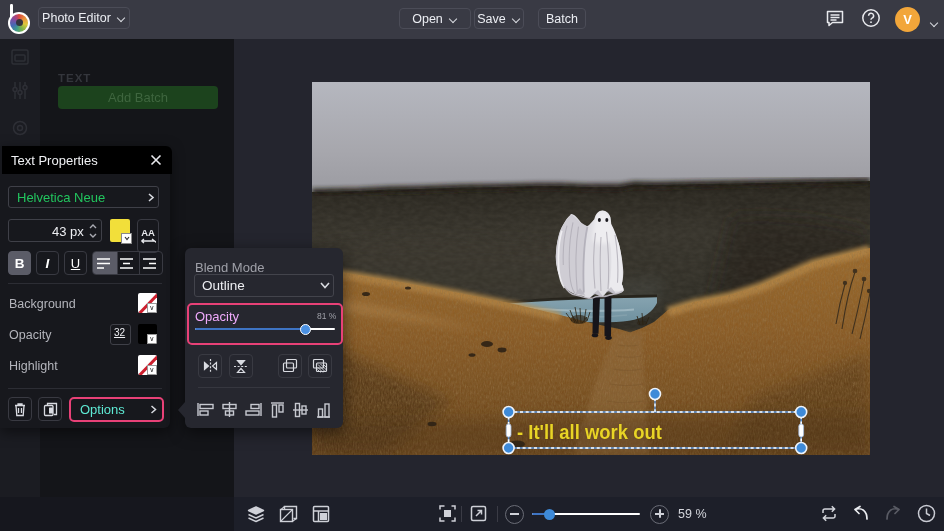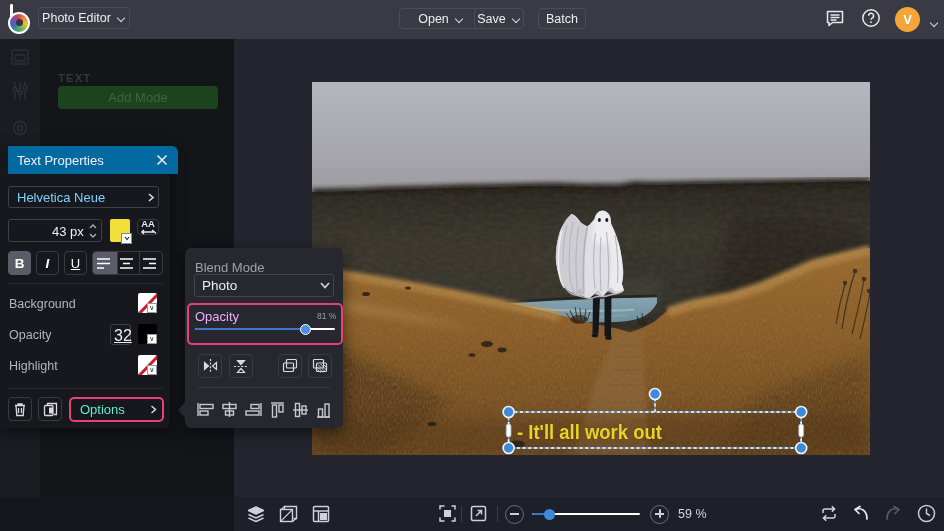--- a/index.html
+++ b/index.html
@@ -12,21 +12,21 @@
   .chev:before{content:"";position:absolute;left:0;top:1px;width:5px;height:5px;border-right:1.6px solid #d8dae0;border-bottom:1.6px solid #d8dae0;transform:rotate(45deg);}
   
   #sidebar{position:absolute;left:0;top:39px;width:40px;height:458px;background:#1b1c22;}
   #textpanel{position:absolute;left:40px;top:39px;width:194px;height:458px;background:#141519;}
   #canvas{position:absolute;left:234px;top:39px;width:710px;height:458px;background:#24252e;}
   
   #bottombar{position:absolute;left:0;top:497px;width:944px;height:34px;background:#1d1f29;}
   #bottombar .dimleft{position:absolute;left:0;top:0;width:234px;height:34px;background:#16171e;}
   
   #tprops{position:absolute;left:0;top:146px;width:170px;height:282px;background:#17181d;border-radius:0 6px 6px 0;box-shadow:0 4px 14px rgba(0,0,0,.5);}
-  #tprops .hdr{position:absolute;left:8px;top:0;width:170px;height:28px;background:#0369a1;border-radius:0 6px 0 0;}
+  #tprops .hdr{position:absolute;left:2px;top:0;width:170px;height:28px;background:#000000;border-radius:0 6px 0 0;}
   #tprops .hdr .ttl{position:absolute;left:9px;top:7px;font-size:13px;color:#f0f1f4;}
   .inp{position:absolute;box-sizing:border-box;border:1px solid #3f4048;border-radius:3px;background:transparent;}
   .lbl{position:absolute;font-size:12.5px;color:#b4b5bc;}
   .divline{position:absolute;left:8px;width:154px;height:1px;background:#2c2d34;}
   .togbtn{position:absolute;box-sizing:border-box;border:1px solid #393a42;border-radius:4px;background:transparent;display:flex;align-items:center;justify-content:center;}
   .togbtn.on{background:#5b5c67;border-color:#5b5c67;}
   
   #blend{position:absolute;left:185px;top:248px;width:158px;height:180px;background:#26272f;border-radius:6px;box-shadow:0 4px 16px rgba(0,0,0,.55);}
   #blend .arrow{position:absolute;left:-7px;top:154px;width:0;height:0;border-top:8px solid transparent;border-bottom:8px solid transparent;border-right:7px solid #26272f;}
   .pinkbox{position:absolute;box-sizing:border-box;border:2.5px solid #e84177;border-radius:5px;}
@@ -199,21 +199,21 @@
 </div>
 
 <div id="topbar">
   <div class="abs" style="left:8px;top:3px;width:26px;height:30px;">
     <div class="abs" style="left:2px;top:1px;width:2.6px;height:17px;background:#fff;border-radius:1.2px;"></div>
     <div class="abs" style="left:0px;top:8.5px;width:22px;height:22px;border-radius:50%;background:#fff;"></div>
     <div class="abs" style="left:2px;top:10.5px;width:18px;height:18px;border-radius:50%;background:conic-gradient(#d8493f 0deg,#e8913c 50deg,#ddc83b 100deg,#7db345 150deg,#3f9b8a 200deg,#4668b4 250deg,#7d4fa5 300deg,#b8436f 340deg,#d8493f 360deg);"></div>
     <div class="abs" style="left:7.5px;top:16px;width:7px;height:7px;border-radius:50%;background:#33343e;"></div>
   </div>
   <div class="tbtn" style="left:38px;top:7px;width:92px;height:22px;">Photo Editor<span class="chev"></span></div>
-  <div class="tbtn" style="left:399px;top:8px;width:84px;height:21px;">Open<span class="chev"></span></div>
+  <div class="tbtn" style="left:399px;top:8px;width:72px;height:21px;">Open<span class="chev"></span></div>
   <div class="tbtn" style="left:474px;top:8px;width:50px;height:21px;">Save<span class="chev"></span></div>
   <div class="tbtn" style="left:538px;top:8px;width:48px;height:21px;">Batch</div>
   <svg class="abs" style="left:825px;top:8px;" width="20" height="20" viewBox="0 0 20 20" fill="none" stroke="#e8e9ed" stroke-width="1.5">
     <path d="M2.5 3.5 h15 v11 h-10 l-3.5 3 v-3 h-1.5 z" stroke-linejoin="round"></path>
     <path d="M5.5 7 h9 M5.5 9.5 h9 M5.5 12 h6"></path>
   </svg>
   <svg class="abs" style="left:861px;top:8px;" width="20" height="20" viewBox="0 0 20 20" fill="none" stroke="#e8e9ed" stroke-width="1.5">
     <circle cx="10" cy="10" r="8.2"></circle>
     <path d="M7.6 7.7 a2.5 2.5 0 1 1 3.4 2.4 c-.8.35-1 .8-1 1.6" fill="none"></path>
     <circle cx="10" cy="14.2" r="0.9" fill="#e8e9ed" stroke="none"></circle>
@@ -234,21 +234,21 @@
       <circle cx="13" cy="5.5" r="2"></circle>
   </svg>
   <svg class="abs" style="left:12px;top:81px;" width="16" height="16" viewBox="0 0 16 16" fill="none" stroke="#2e2f36" stroke-width="1.5">
     <circle cx="8" cy="8" r="6.5"></circle>
       <circle cx="8" cy="8" r="2.5"></circle>
   </svg>
 </div>
 
 <div id="textpanel">
   <div class="abs" style="left:18px;top:33px;font-size:11.5px;letter-spacing:1px;color:#34363c;font-weight:bold;">TEXT</div>
-  <div class="abs" style="left:18px;top:47px;width:160px;height:23px;background:#1c431d;border-radius:4px;color:#3f663f;font-size:13px;display:flex;align-items:center;justify-content:center;">Add Mode</div>
+  <div class="abs" style="left:18px;top:47px;width:160px;height:23px;background:#1c431d;border-radius:4px;color:#3f663f;font-size:13px;display:flex;align-items:center;justify-content:center;">Add Batch</div>
 </div>
 
 <div id="bottombar">
   <div class="dimleft"></div>
   <svg class="abs" style="left:247px;top:8px;" width="18" height="18" viewBox="0 0 18 18" fill="none" stroke="#cfd1d8" stroke-width="1.4">
     <path d="M1.5 5.5 L9 2 L16.5 5.5 L9 9 z" fill="#cfd1d8" stroke-linejoin="round"></path>
     <path d="M1.5 9.5 L9 13 L16.5 9.5" stroke-linejoin="round"></path>
     <path d="M1.5 13 L9 16.5 L16.5 13" stroke-linejoin="round"></path>
   </svg>
   <svg class="abs" style="left:279px;top:8px;" width="19" height="18" viewBox="0 0 19 18" fill="none" stroke="#cfd1d8" stroke-width="1.4">
@@ -297,38 +297,38 @@
 </div>
 
 <div id="tprops">
   <div class="hdr">
     <div class="ttl">Text Properties</div>
     <svg class="abs" style="left:148px;top:8px;" width="12" height="12" viewBox="0 0 12 12" stroke="#e8e9ed" stroke-width="1.6">
         <path d="M1.5 1.5 L10.5 10.5 M10.5 1.5 L1.5 10.5"></path>
       </svg>
   </div>
   <div class="inp" style="left:8px;top:40px;width:151px;height:22px;"></div>
-  <div class="abs" style="left:17px;top:44px;font-size:13px;color:#7dd3fc;">Helvetica Neue</div>
+  <div class="abs" style="left:17px;top:44px;font-size:13px;color:#22c55e;">Helvetica Neue</div>
   <svg class="abs" style="left:147px;top:47px;" width="8" height="9" viewBox="0 0 8 9" fill="none" stroke="#d8dae0" stroke-width="1.6">
       <path d="M2 1 L6 4.5 L2 8"></path>
     </svg>
 
   <div class="inp" style="left:8px;top:73px;width:94px;height:23px;"></div>
   <div class="abs" style="left:52px;top:78px;font-size:13px;color:#edeef2;">43 px</div>
   <svg class="abs" style="left:88px;top:77px;" width="10" height="16" viewBox="0 0 10 16" fill="none" stroke="#a9aab2" stroke-width="1.4">
       <path d="M2 5 L5 2 L8 5 M2 11 L5 14 L8 11"></path>
     </svg>
   <div class="abs" style="left:110px;top:73px;width:20px;height:23px;background:#f2df3a;border-radius:2px;">
     <div class="abs" style="left:11px;top:14px;width:9px;height:9px;background:#fff;border:0.5px solid #888;display:flex;align-items:center;justify-content:center;">
         <svg width="6" height="5" viewBox="0 0 6 5" fill="none" stroke="#333" stroke-width="1.2">
           <path d="M1 1 L3 3.5 L5 1"></path>
         </svg>
       </div>
   </div>
-  <div class="togbtn" style="left:137px;top:73px;width:22px;height:16px;">
+  <div class="togbtn" style="left:137px;top:73px;width:22px;height:34px;">
     <svg width="16" height="17" viewBox="0 0 16 17" fill="none" stroke="#e8e9ed" stroke-width="1.3">
       <text x="8" y="8" text-anchor="middle" fill="#e8e9ed" stroke="none" font-size="9.5" font-weight="bold" font-family="Liberation Sans">AA</text>
       <path d="M1.5 13 h13 M1.5 13 l2.5 -2 M1.5 13 l2.5 2 M14.5 13 l-2.5 -2 M14.5 13 l2.5 2"></path>
     </svg>
   </div>
 
   <div class="togbtn on" style="left:8px;top:105px;width:23px;height:24px;">
       <span style="color:#fff;font-weight:bold;font-size:13.5px;">B</span>
     </div>
   <div class="togbtn" style="left:36px;top:105px;width:23px;height:24px;">
@@ -350,21 +350,21 @@
     <svg class="abs" style="left:50px;top:4.5px;" width="15" height="13" viewBox="0 0 15 13" stroke="#fff" stroke-width="1.6">
         <path d="M0 2 h13 M6 6.5 h7 M0 11 h13"></path>
       </svg>
   </div>
 
   <div class="divline" style="top:137px;"></div>
   <div class="lbl" style="left:9px;top:151px;">Background</div>
   <div class="abs sw" style="left:138px;top:147px;"></div>
   <div class="lbl" style="left:9px;top:182px;">Opacity</div>
   <div class="inp" style="left:110px;top:177.5px;width:21px;height:21px;"></div>
-  <div class="abs" style="left:114px;top:181px;font-size:16px;color:#edeef2;text-decoration:underline;">32</div>
+  <div class="abs" style="left:114px;top:181px;font-size:10px;color:#edeef2;text-decoration:underline;">32</div>
   <div class="abs swb" style="left:138px;top:178px;"></div>
   <div class="lbl" style="left:9px;top:213px;">Highlight</div>
   <div class="abs sw" style="left:138px;top:209px;"></div>
 
   <div class="divline" style="top:242px;"></div>
   <div class="togbtn" style="left:8px;top:251px;width:24px;height:24px;">
     <svg width="14" height="15" viewBox="0 0 14 15" fill="none" stroke="#d9dbe1" stroke-width="1.3">
       <path d="M2 3.5 h10 M5 3.5 v-1.5 h4 v1.5 M3 3.5 l0.8 10 h6.4 l0.8 -10"></path>
       <path d="M5.5 6 v5 M8.5 6 v5"></path>
     </svg>
@@ -381,21 +381,21 @@
     <svg class="abs" style="left:79px;top:6px;" width="7" height="9" viewBox="0 0 7 9" fill="none" stroke="#d8dae0" stroke-width="1.5">
         <path d="M1.5 1 L5.5 4.5 L1.5 8"></path>
       </svg>
   </div>
 </div>
 
 <div id="blend">
   <div class="arrow"></div>
   <div class="abs" style="left:10px;top:12px;font-size:13px;color:#9fa0a8;">Blend Mode</div>
   <div class="inp" style="left:9px;top:26px;width:140px;height:23px;border-color:#43444c;"></div>
-  <div class="abs" style="left:17px;top:30px;font-size:13.5px;color:#edeef2;">Photo</div>
+  <div class="abs" style="left:17px;top:30px;font-size:13.5px;color:#edeef2;">Outline</div>
   <svg class="abs" style="left:135px;top:34px;" width="10" height="7" viewBox="0 0 10 7" fill="none" stroke="#d8dae0" stroke-width="1.6">
       <path d="M1 1 L5 5.5 L9 1"></path>
     </svg>
 
   <div class="pinkbox" style="left:2px;top:55px;width:156px;height:42px;"></div>
   <div class="abs" style="left:10px;top:61px;font-size:13px;color:#f0abfc;">Opacity</div>
   <div class="abs" style="left:132px;top:63px;font-size:8.5px;color:#9fa0a8;">81 %</div>
   <div class="abs" style="left:10px;top:80px;width:140px;height:2.4px;background:#fff;border-radius:2px;"></div>
   <div class="abs" style="left:10px;top:80px;width:111px;height:2.4px;background:#3e74c4;border-radius:2px;"></div>
   <div class="abs" style="left:115px;top:75.5px;width:9px;height:9px;border-radius:50%;background:#4a90e2;border:1.8px solid #fff;"></div>

